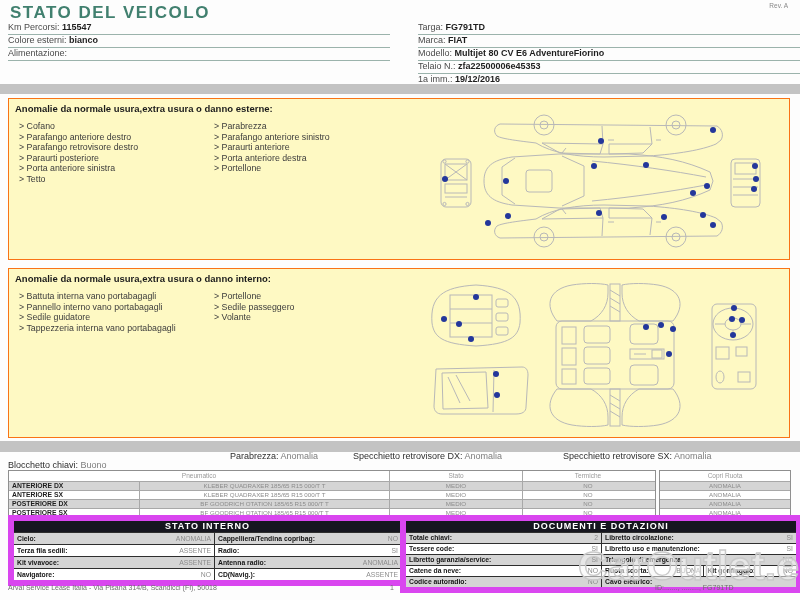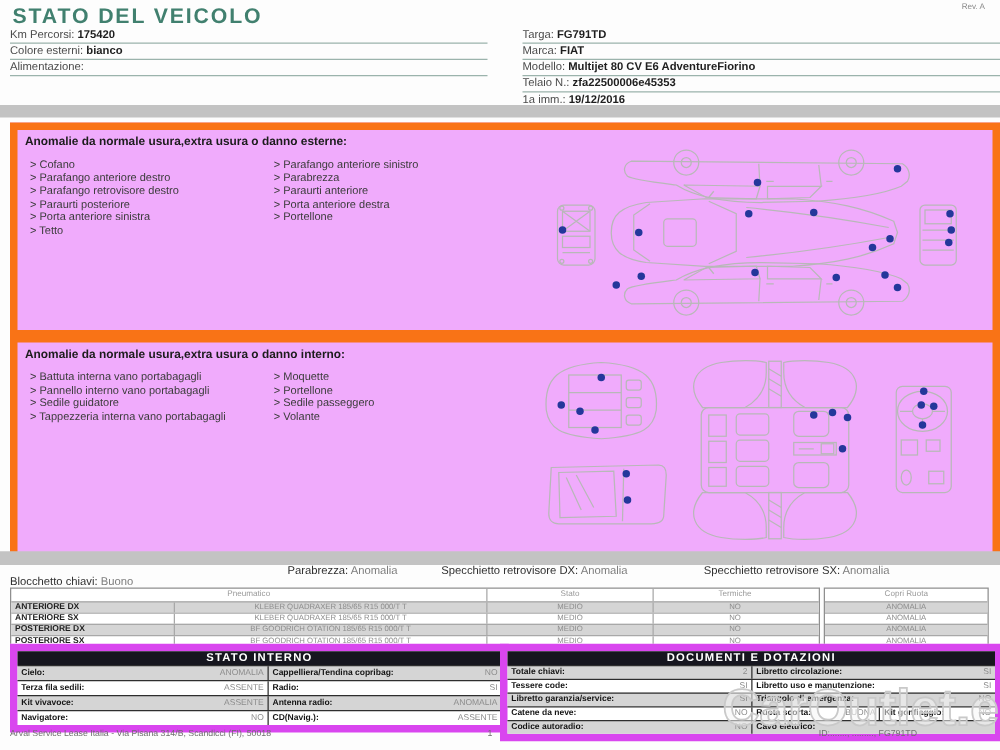--- a/index.html
+++ b/index.html
@@ -13,21 +13,21 @@
   .hdr-col{font-size:9px;}
   .hdr-left{left:8px;top:22px;width:382px;}
   .hdr-right{left:398px;top:22px;width:394px;margin-left:20px;}
   .fieldrow{height:12px;line-height:11px;border-bottom:1px solid #9BB3AC;color:#4a4a4a;white-space:nowrap;overflow:hidden;}
   .fieldrow b{color:#1e1e1e;}
 
   .band{left:0;width:800px;height:10px;background:#C3C3C3;}
   .band1{top:84px;} .band2{top:441px;height:11px;}
 
   
-  .abox{left:8px;width:780px;border:6px solid #f97316;background:#f0abfc;}
+  .abox{left:8px;width:780px;border:1px solid #f97316;background:#fef9c3;}
   .abox-ext{top:98px;height:160px;}
   .abox-int{top:268px;height:168px;}
   .abox h2{margin:4px 0 0 6px;font-size:9.5px;color:#1c1c1c;}
   .alist{position:absolute;top:22px;font-size:8.8px;line-height:10.5px;color:#3c3c3c;}
   .alist .it{display:block;}
   .alist .it::before{content:"> ";}
   .c1{left:10px;width:190px;} .c2{left:205px;width:190px;}
   .diag{position:absolute;}
   .diag svg{display:block;}
 
@@ -70,21 +70,21 @@
   svg .ln{stroke:#B8B8B8;fill:none;stroke-width:1;}
   svg .dot{fill:#24379B;stroke:none;}
 </style>
 </head>
 <body>
 
 <div class="abs page-title">STATO DEL VEICOLO</div>
 <div class="abs rev">Rev. A</div>
 
 <div class="abs hdr-col hdr-left">
-  <div class="fieldrow"><span>Km Percorsi:</span> <b>175420</b></div>
+  <div class="fieldrow"><span>Km Percorsi:</span> <b>115547</b></div>
   <div class="fieldrow"><span>Colore esterni:</span> <b>bianco</b></div>
   <div class="fieldrow"><span>Alimentazione:</span> <b></b></div>
 </div>
 
 <div class="abs hdr-col hdr-right">
   <div class="fieldrow"><span>Targa:</span> <b>FG791TD</b></div>
   <div class="fieldrow"><span>Marca:</span> <b>FIAT</b></div>
   <div class="fieldrow"><span>Modello:</span> <b>Multijet 80 CV E6 AdventureFiorino</b></div>
   <div class="fieldrow"><span>Telaio N.:</span> <b>zfa22500006e45353</b></div>
   <div class="fieldrow"><span>1a imm.:</span> <b>19/12/2016</b></div>
@@ -96,22 +96,22 @@
   <h2>Anomalie da normale usura,extra usura o danno esterne:</h2>
   <div class="alist c1">
     <span class="it">Cofano</span>
     <span class="it">Parafango anteriore destro</span>
     <span class="it">Parafango retrovisore destro</span>
     <span class="it">Paraurti posteriore</span>
     <span class="it">Porta anteriore sinistra</span>
     <span class="it">Tetto</span>
   </div>
   <div class="alist c2">
+    <span class="it">Parabrezza</span>
     <span class="it">Parafango anteriore sinistro</span>
-    <span class="it">Parabrezza</span>
     <span class="it">Paraurti anteriore</span>
     <span class="it">Porta anteriore destra</span>
     <span class="it">Portellone</span>
   </div>
   <div class="diag" style="left:405px;top:4px;">
     <svg width="365" height="150" viewBox="0 0 365 150">
 
       <g class="ln" transform="translate(76,56) scale(1,-1)">
         <path d="M10,35 C4,33 3,27 7,23 C12,20 30,18 46,16 C62,6 86,2 114,2 L158,3 C188,5 212,9 226,15 L231,19 C234,24 232,30 227,33 L10,35 Z"></path>
         <circle cx="54" cy="34" r="10"></circle>
@@ -186,21 +186,20 @@
 
 <div class="abs abox abox-int">
   <h2>Anomalie da normale usura,extra usura o danno interno:</h2>
   <div class="alist c1">
     <span class="it">Battuta interna vano portabagagli</span>
     <span class="it">Pannello interno vano portabagagli</span>
     <span class="it">Sedile guidatore</span>
     <span class="it">Tappezzeria interna vano portabagagli</span>
   </div>
   <div class="alist c2">
-    <span class="it">Moquette</span>
     <span class="it">Portellone</span>
     <span class="it">Sedile passeggero</span>
     <span class="it">Volante</span>
   </div>
   <div class="diag" style="left:407px;top:8px;">
     <svg width="365" height="155" viewBox="0 0 365 155">
 
       <g class="ln">
         <path d="M16,46 C14,20 26,10 60,8 C94,10 106,20 104,46 C102,60 94,67 60,69 C26,67 18,60 16,46 Z"></path>
         <rect x="34" y="18" width="42" height="42"></rect>

